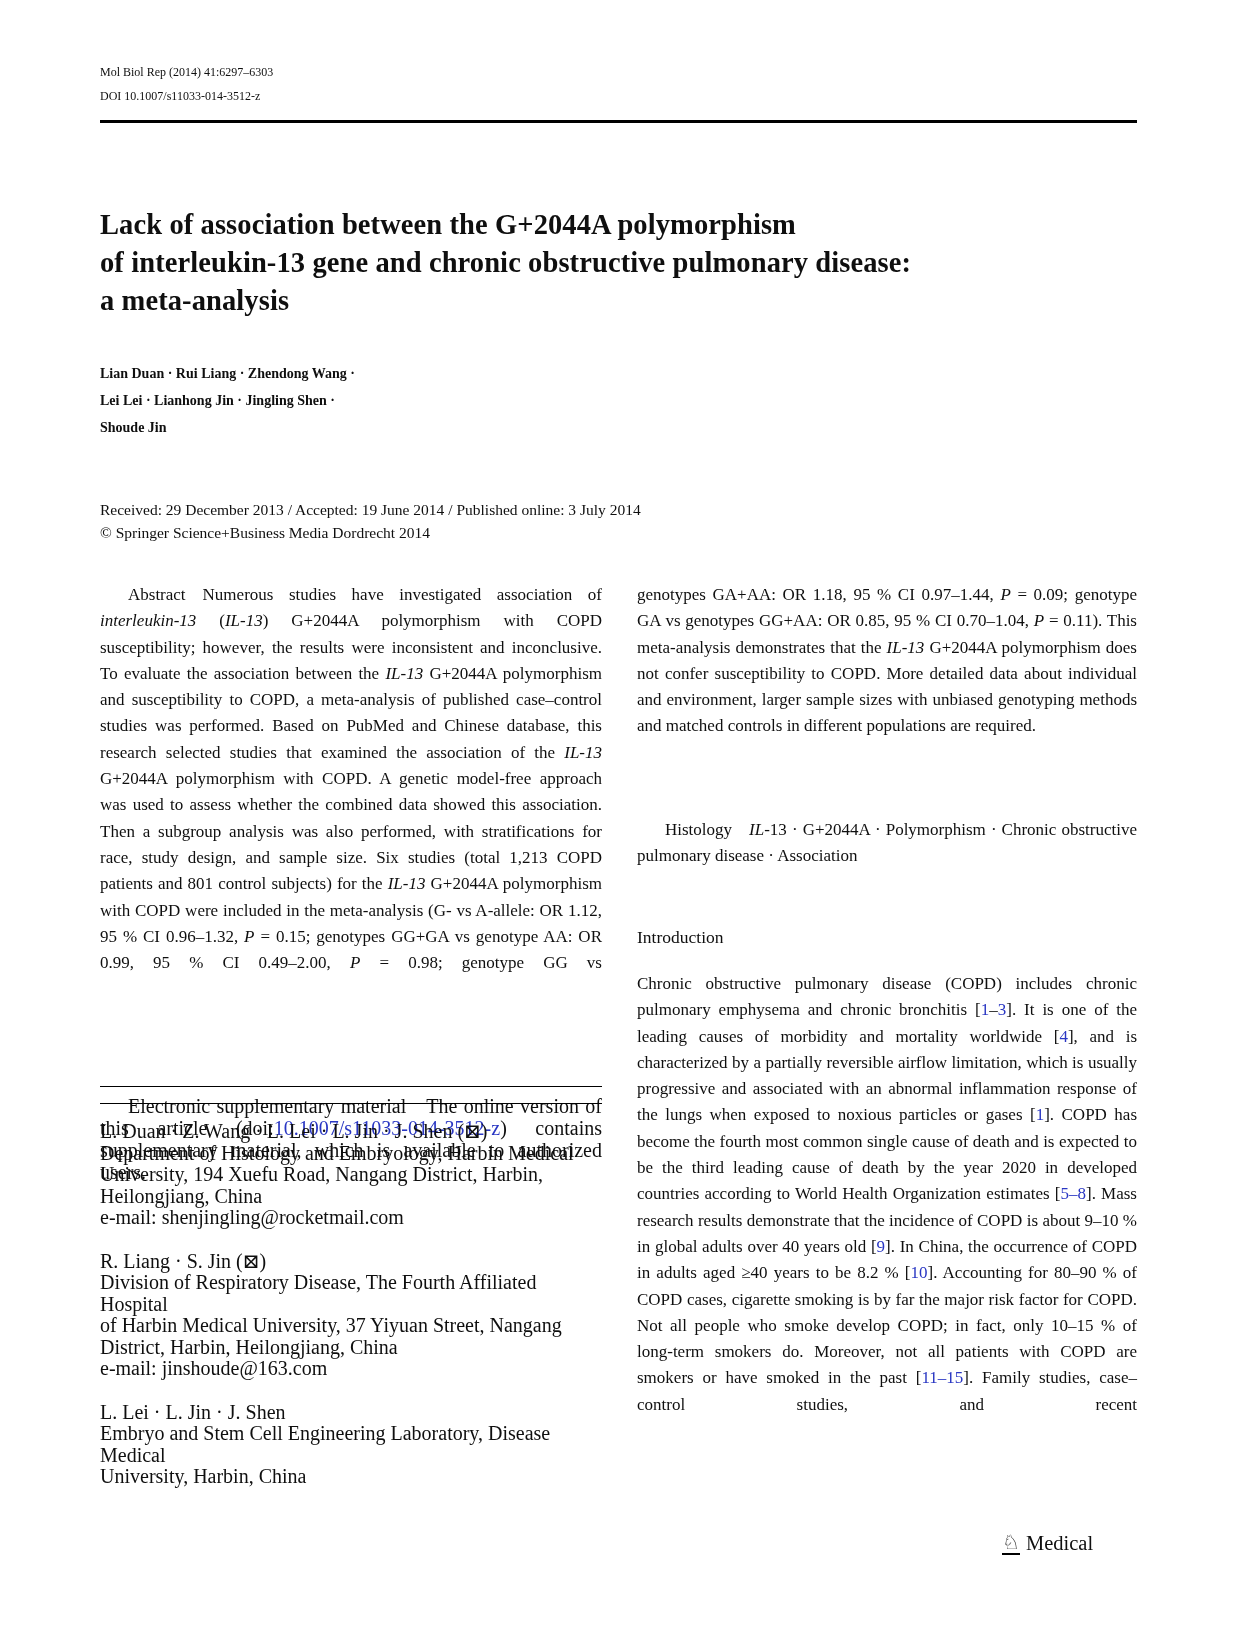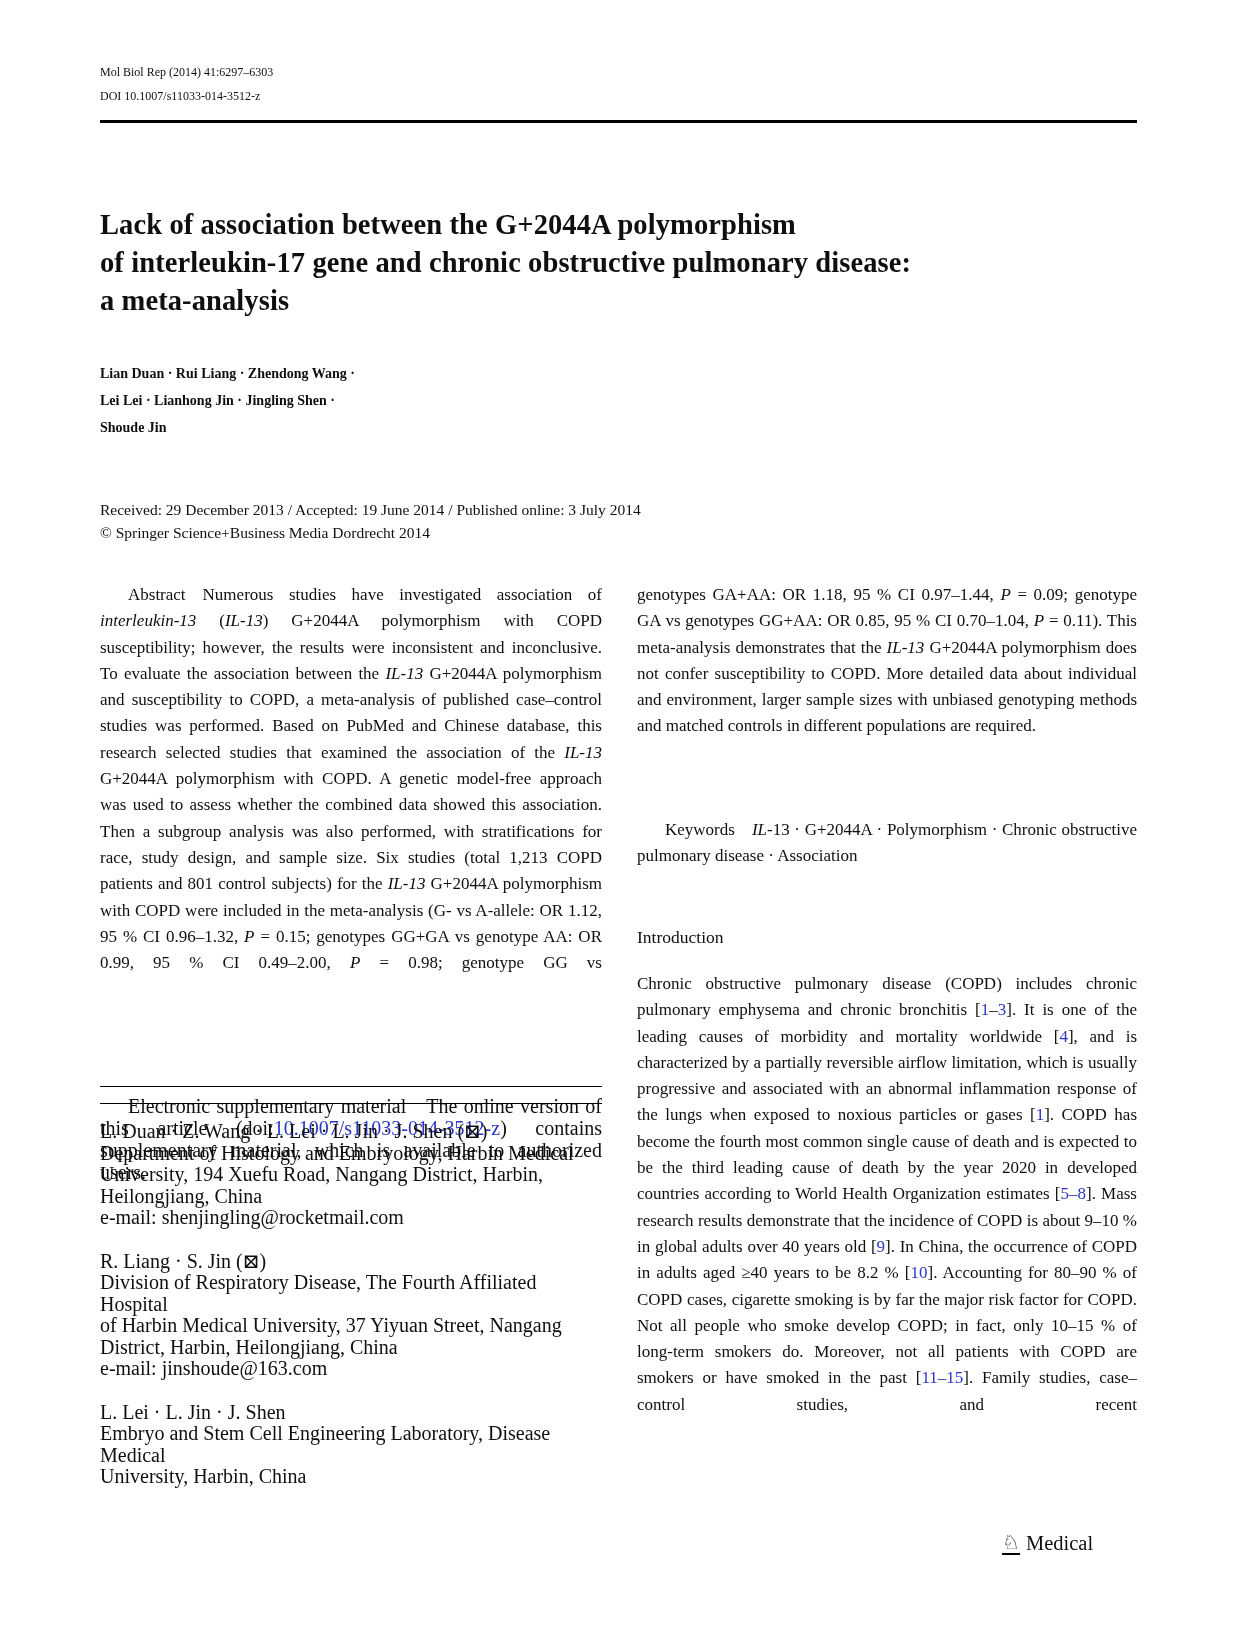--- a/index.html
+++ b/index.html
@@ -65,37 +65,37 @@
 <div class="page">
 
   <header class="abs journal-head">
     <div>Mol Biol Rep (2014) 41:6297–6303</div>
     <div>DOI 10.1007/s11033-014-3512-z</div>
   </header>
 
   <div class="abs header-rule"></div>
 
   <h1 class="abs title">Lack of association between the G+2044A polymorphism
-of interleukin-17 gene and chronic obstructive pulmonary disease:
+of interleukin-13 gene and chronic obstructive pulmonary disease:
 a meta-analysis</h1>
 
   <div class="abs authors">Lian Duan · Rui Liang · Zhendong Wang ·
 Lei Lei · Lianhong Jin · Jingling Shen ·
 Shoude Jin</div>
 
   <div class="abs dates">
     <div>Received: 29 December 2013 / Accepted: 19 June 2014 / Published online: 3 July 2014</div>
     <div>© Springer Science+Business Media Dordrecht 2014</div>
   </div>
 
   <div class="abs body-text abstract-left stretch-last"><span class="b">Abstract</span><span>  Numerous studies have investigated association of </span><span class="i">interleukin-13</span><span> (</span><span class="i">IL-13</span><span>) G+2044A polymorphism with COPD susceptibility; however, the results were inconsistent and inconclusive. To evaluate the association between the </span><span class="i">IL-13</span><span> G+2044A polymorphism and susceptibility to COPD, a meta-analysis of published case–control studies was performed. Based on PubMed and Chinese database, this research selected studies that examined the association of the </span><span class="i">IL-13</span><span> G+2044A polymorphism with COPD. A genetic model-free approach was used to assess whether the combined data showed this association. Then a subgroup analysis was also performed, with stratifications for race, study design, and sample size. Six studies (total 1,213 COPD patients and 801 control subjects) for the </span><span class="i">IL-13</span><span> G+2044A polymorphism with COPD were included in the meta-analysis (G- vs A-allele: OR 1.12, 95 % CI 0.96–1.32, </span><span class="i">P</span><span> = 0.15; genotypes GG+GA vs genotype AA: OR 0.99, 95 % CI 0.49–2.00, </span><span class="i">P</span><span> = 0.98; genotype GG vs</span></div>
 
   <div class="abs body-text abstract-right"><span>genotypes GA+AA: OR 1.18, 95 % CI 0.97–1.44, </span><span class="i">P</span><span> = 0.09; genotype GA vs genotypes GG+AA: OR 0.85, 95 % CI 0.70–1.04, </span><span class="i">P</span><span> = 0.11). This meta-analysis demonstrates that the </span><span class="i">IL-13</span><span> G+2044A polymorphism does not confer susceptibility to COPD. More detailed data about individual and environment, larger sample sizes with unbiased genotyping methods and matched controls in different populations are required.</span></div>
 
-  <div class="abs body-text keywords"><span class="b">Keywords</span><span>  </span><span class="i">IL</span><span>-13 · G+2044A · Polymorphism · Chronic obstructive pulmonary disease · Association</span></div>
+  <div class="abs body-text keywords"><span class="b">Histology</span><span>  </span><span class="i">IL</span><span>-13 · G+2044A · Polymorphism · Chronic obstructive pulmonary disease · Association</span></div>
 
   <h2 class="abs intro-heading">Introduction</h2>
 
   <div class="abs body-text intro-para stretch-last"><span>Chronic obstructive pulmonary disease (COPD) includes chronic pulmonary emphysema and chronic bronchitis [</span><span class="a">1</span><span>–</span><span class="a">3</span><span>]. It is one of the leading causes of morbidity and mortality worldwide [</span><span class="a">4</span><span>], and is characterized by a partially reversible airflow limitation, which is usually progressive and associated with an abnormal inflammation response of the lungs when exposed to noxious particles or gases [</span><span class="a">1</span><span>]. COPD has become the fourth most common single cause of death and is expected to be the third leading cause of death by the year 2020 in developed countries according to World Health Organization estimates [</span><span class="a">5–8</span><span>]. Mass research results demonstrate that the incidence of COPD is about 9–10 % in global adults over 40 years old [</span><span class="a">9</span><span>]. In China, the occurrence of COPD in adults aged ≥40 years to be 8.2 % [</span><span class="a">10</span><span>]. Accounting for 80–90 % of COPD cases, cigarette smoking is by far the major risk factor for COPD. Not all people who smoke develop COPD; in fact, only 10–15 % of long-term smokers do. Moreover, not all patients with COPD are smokers or have smoked in the past [</span><span class="a">11–15</span><span>]. Family studies, case–control studies, and recent</span></div>
 
   <div class="abs esm"><span class="b">Electronic supplementary material</span><span>  The online version of this article (doi:</span><span class="a">10.1007/s11033-014-3512-z</span><span>) contains supplementary material, which is available to authorized users.</span></div>
 
   <div class="abs affiliations">
     <div class="aff">
       <div>L. Duan · Z. Wang · L. Lei · L. Jin · J. Shen (⊠)</div>

